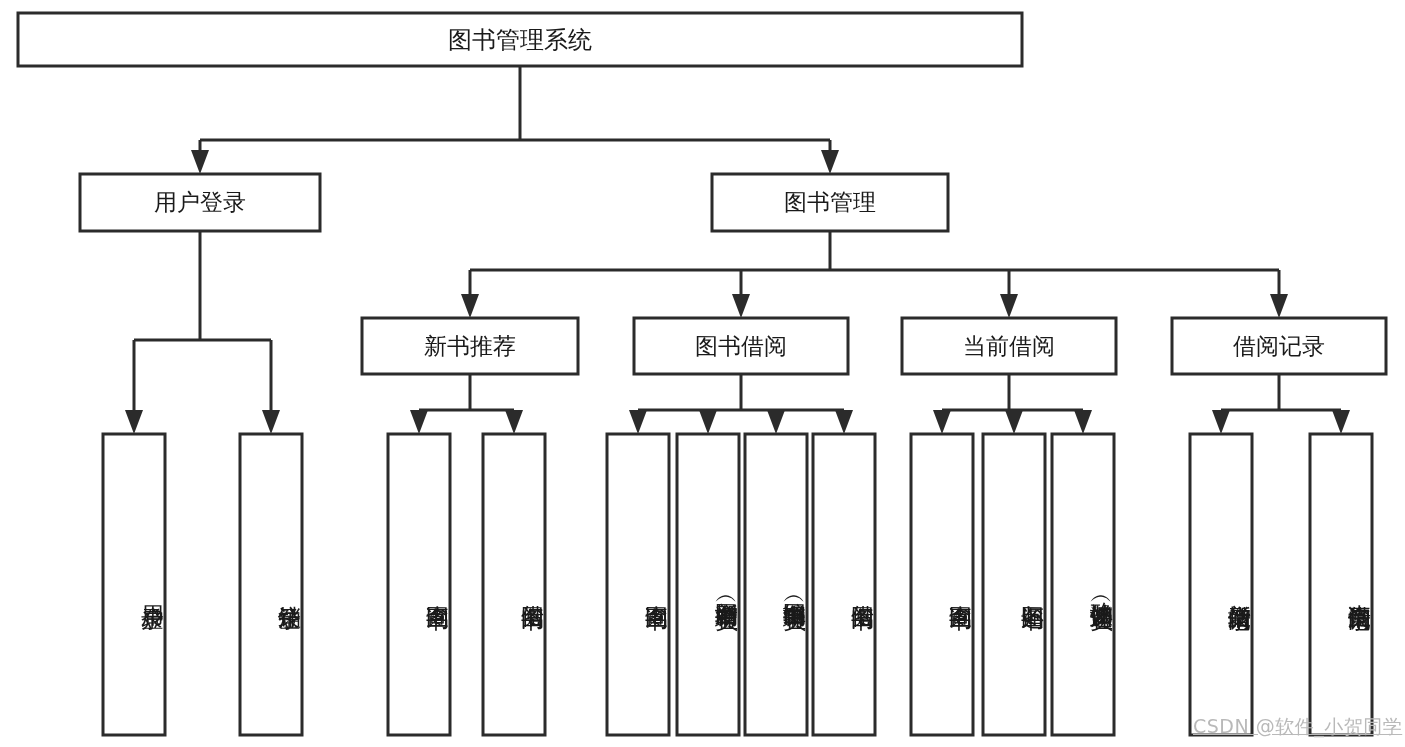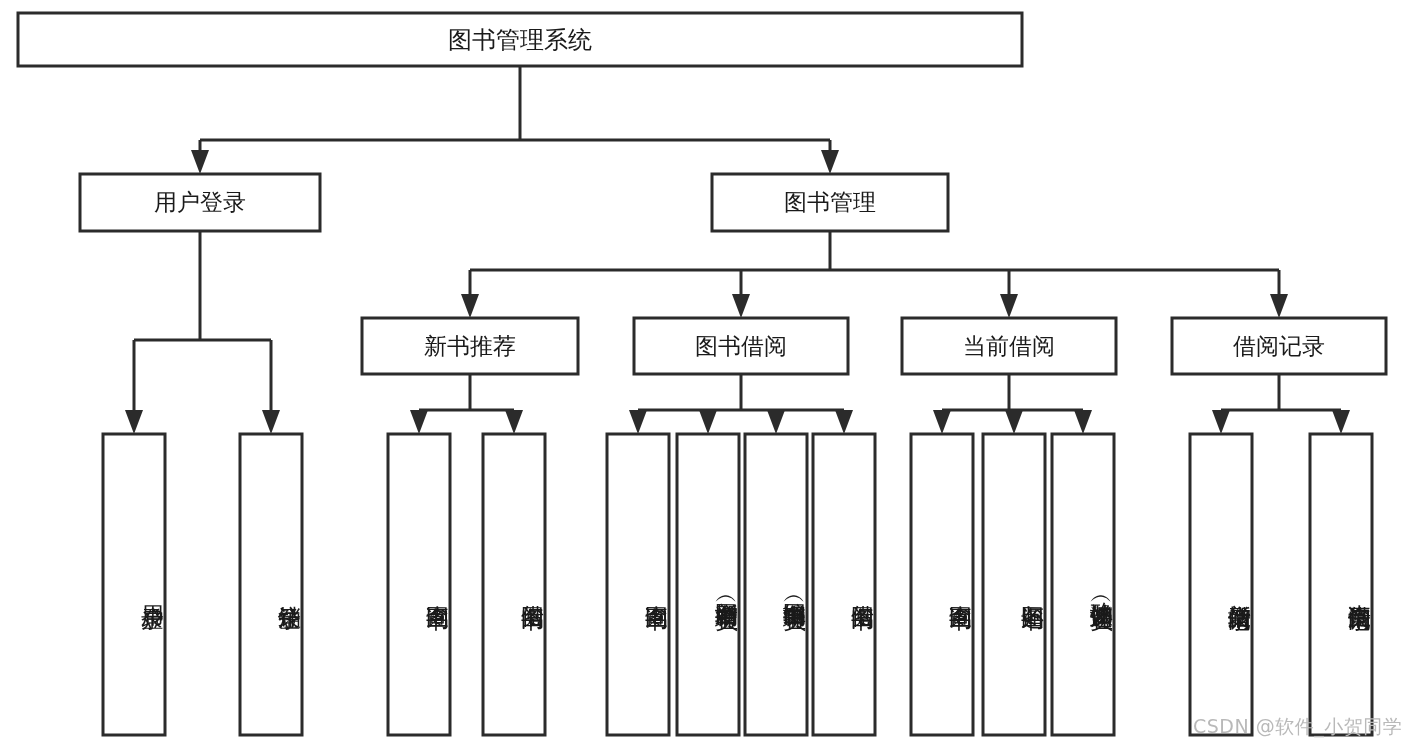--- a/index.html
+++ b/index.html
@@ -77,20 +77,21 @@
     white-space: nowrap;
     pointer-events: none;
   }
   .watermark {
     position: absolute;
     font-family: "DejaVu Sans", "Liberation Sans", sans-serif;
     font-size: 19px;
     color: #b9b9b9;
     white-space: nowrap;
     letter-spacing: 0.5px;
+    text-decoration: underline;
   }
 </style>
 </head>
 <body>
 
 <div id="diagram-root">
 
   <svg class="diagram-canvas" id="svg-canvas" viewBox="0 0 1405 747" xmlns="http://www.w3.org/2000/svg">
     <g id="connectors-layer">
         <line x1="520" y1="66" x2="520" y2="140" class="connector-line"></line>

